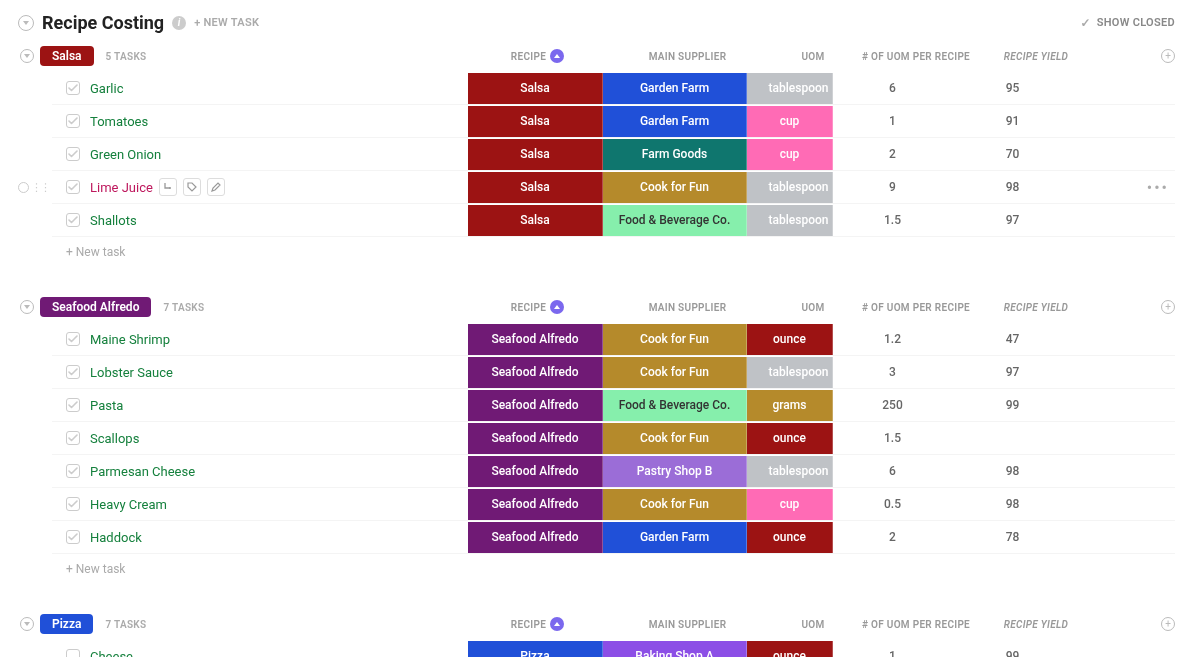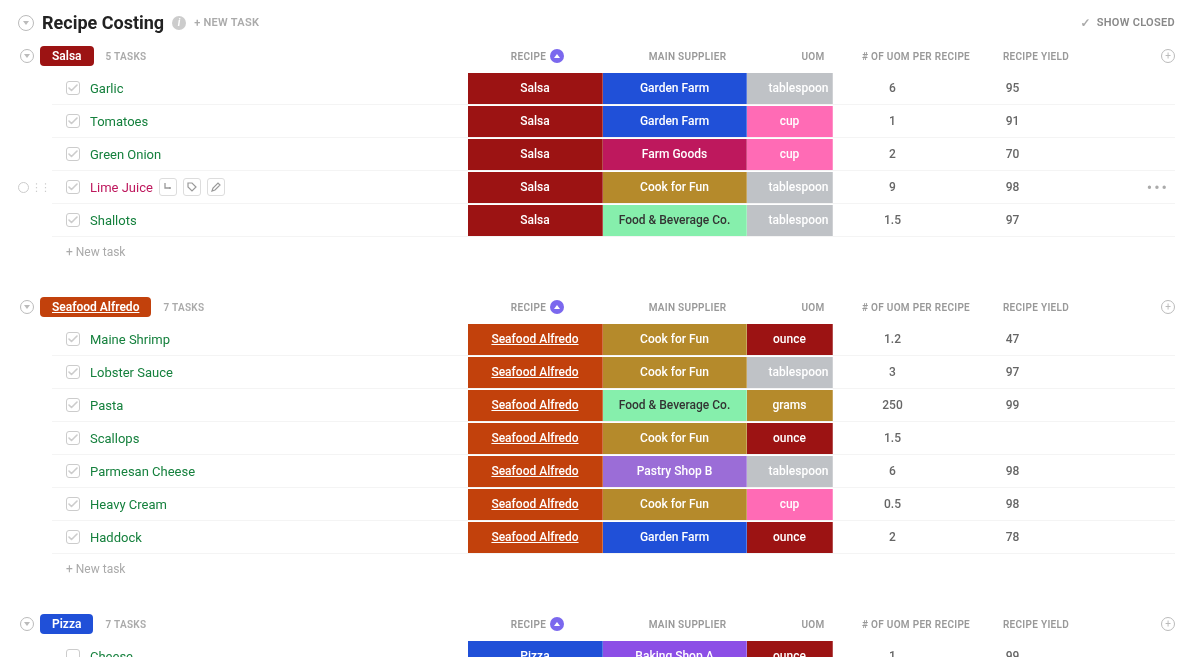--- a/index.html
+++ b/index.html
@@ -21,21 +21,21 @@
   .group-pill { padding: 3px 12px; border-radius: 4px; color: #fff; font-size: 12px; font-weight: 600; cursor: pointer; }
   .group-count { margin-left: 12px; color: #aaa; font-size: 10px; font-weight: 600; letter-spacing: 0.3px; text-transform: uppercase; }
   .col-headers { position: absolute; left: 452px; display: flex; align-items: center; }
   .col-head { color: #999; font-size: 10px; font-weight: 600; letter-spacing: 0.3px; text-align: center; text-transform: uppercase; }
   .col-head.recipe { width: 135px; display:flex; align-items:center; justify-content:center; gap:4px;}
   .sort-bubble { width: 14px; height: 14px; border-radius: 50%; background: #7b68ee; display:inline-flex; align-items:center; justify-content:center; }
   .sort-arrow { width:0; height:0; border-left:3px solid transparent; border-right:3px solid transparent; border-bottom:4px solid #fff; }
   .col-head.supplier { width: 165px; }
   .col-head.uom { width: 86px; }
   .col-head.numuom { width: 120px; }
-  .col-head.yield { width: 120px; }
+  .col-head.yield { width: 120px; font-style: italic; }
   .plus-circle { position:absolute; right: 0; width: 14px; height: 14px; border: 1.5px solid #bbb; border-radius: 50%; display:flex; align-items:center; justify-content:center; cursor:pointer; }
   .plus-circle::before { content:"+"; color:#bbb; font-size:10px; line-height:1; }
 
   .row { display:flex; align-items:center; height:33px; border-bottom:1px solid #f4f4f4; position:relative; margin-left: 34px; }
   .row-hover-items { position:absolute; left:-34px; width:34px; height:100%; display:none; align-items:center; gap:2px; }
   .row.hovered .row-hover-items { display:flex; }
   .radio-sm { width:11px; height:11px; border:1.5px solid #ccc; border-radius:50%; }
   .grip { color:#ccc; font-size:11px; letter-spacing:-2px; cursor:grab; }
   .check { width:14px; height:14px; border:1.5px solid #ccc; border-radius:3px; margin-left:14px; margin-right:10px; display:flex; align-items:center; justify-content:center; flex-shrink:0; cursor:pointer; }
   .check svg { stroke:#ccc; }
@@ -48,24 +48,24 @@
   .cell.supplier { width:144px; }
   .cell.uom { width:86px; }
   .cell.num { width:120px; color:#666; background:transparent; }
   .row-more { position:absolute; right:6px; color:#aaa; font-size:16px; letter-spacing:2px; display:none; cursor:pointer; }
   .row.hovered .row-more { display:block; }
 
   .new-task-row { margin-left:48px; color:#aaa; font-size:12px; padding:8px 0; cursor:pointer; }
 
   
   .bg-salsa { background:#9c1313; }
-  .bg-alfredo { background:#c2410c;text-decoration:underline; }
+  .bg-alfredo { background:#701a75; }
   .bg-pizza { background:#2050d8; }
   .bg-gardenfarm { background:#2050d8; }
-  .bg-farmgoods { background:#be185d; }
+  .bg-farmgoods { background:#0f766e; }
   .bg-cookforfun { background:#b58a2b; }
   .bg-foodbev { background:#86efac; color:#333 !important; }
   .bg-pastryb { background:#9b6dd7; }
   .bg-bakinga { background:#8c4ee6; }
   .bg-tablespoon { background:#bfc2c6;padding-left:18px; }
   .bg-cup { background:#ff6bb5; }
   .bg-ounce { background:#9c1313; }
   .bg-grams { background:#b58a2b; }
 </style>
 </head>

